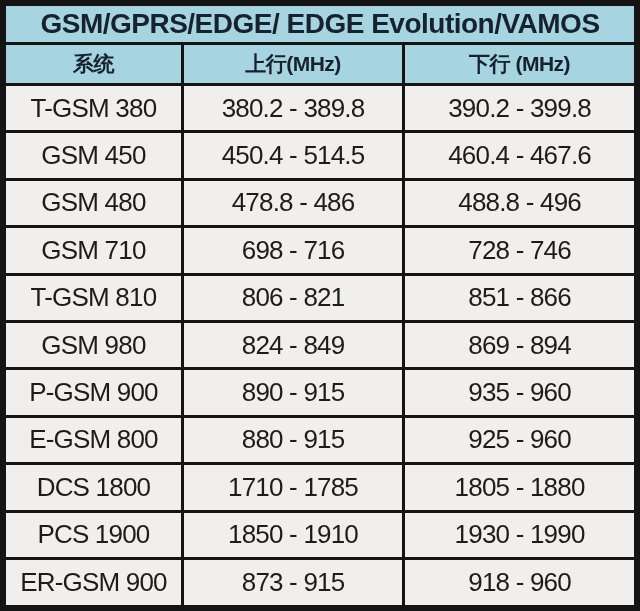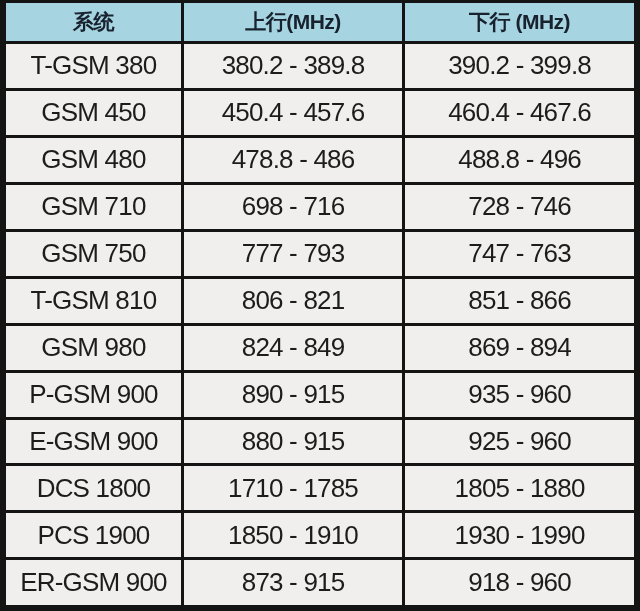--- a/index.html
+++ b/index.html
@@ -63,67 +63,65 @@
 </head>
 <body>
 
 <table class="band-table">
   <colgroup>
     <col class="c-system">
     <col class="c-uplink">
     <col class="c-downlink">
   </colgroup>
   <tbody>
+    <tr class="title-row">
+      <td colspan="3">GSM/GPRS/EDGE/ EDGE Evolution/VAMOS</td>
+    </tr>
     <tr class="header-row">
       <th>系统</th>
       <th>上行(MHz)</th>
       <th>下行 (MHz)</th>
     </tr>
   <tr class="data-row">
     <td>T-GSM 380</td>
     <td>380.2 - 389.8</td>
     <td>390.2 - 399.8</td>
   </tr>
       <tr class="data-row">
     <td>GSM 450</td>
-    <td>450.4 - 457.6</td>
+    <td>450.4 - 514.5</td>
     <td>460.4 - 467.6</td>
   </tr>
       <tr class="data-row">
     <td>GSM 480</td>
     <td>478.8 - 486</td>
     <td>488.8 - 496</td>
   </tr>
       <tr class="data-row">
     <td>GSM 710</td>
     <td>698 - 716</td>
     <td>728 - 746</td>
-  </tr>
-      <tr class="data-row">
-    <td>GSM 750</td>
-    <td>777 - 793</td>
-    <td>747 - 763</td>
   </tr>
       <tr class="data-row">
     <td>T-GSM 810</td>
     <td>806 - 821</td>
     <td>851 - 866</td>
   </tr>
       <tr class="data-row">
     <td>GSM 980</td>
     <td>824 - 849</td>
     <td>869 - 894</td>
   </tr>
       <tr class="data-row">
     <td>P-GSM 900</td>
     <td>890 - 915</td>
     <td>935 - 960</td>
   </tr>
       <tr class="data-row">
-    <td>E-GSM 900</td>
+    <td>E-GSM 800</td>
     <td>880 - 915</td>
     <td>925 - 960</td>
   </tr>
       <tr class="data-row">
     <td>DCS 1800</td>
     <td>1710 - 1785</td>
     <td>1805 - 1880</td>
   </tr>
       <tr class="data-row">
     <td>PCS 1900</td>

